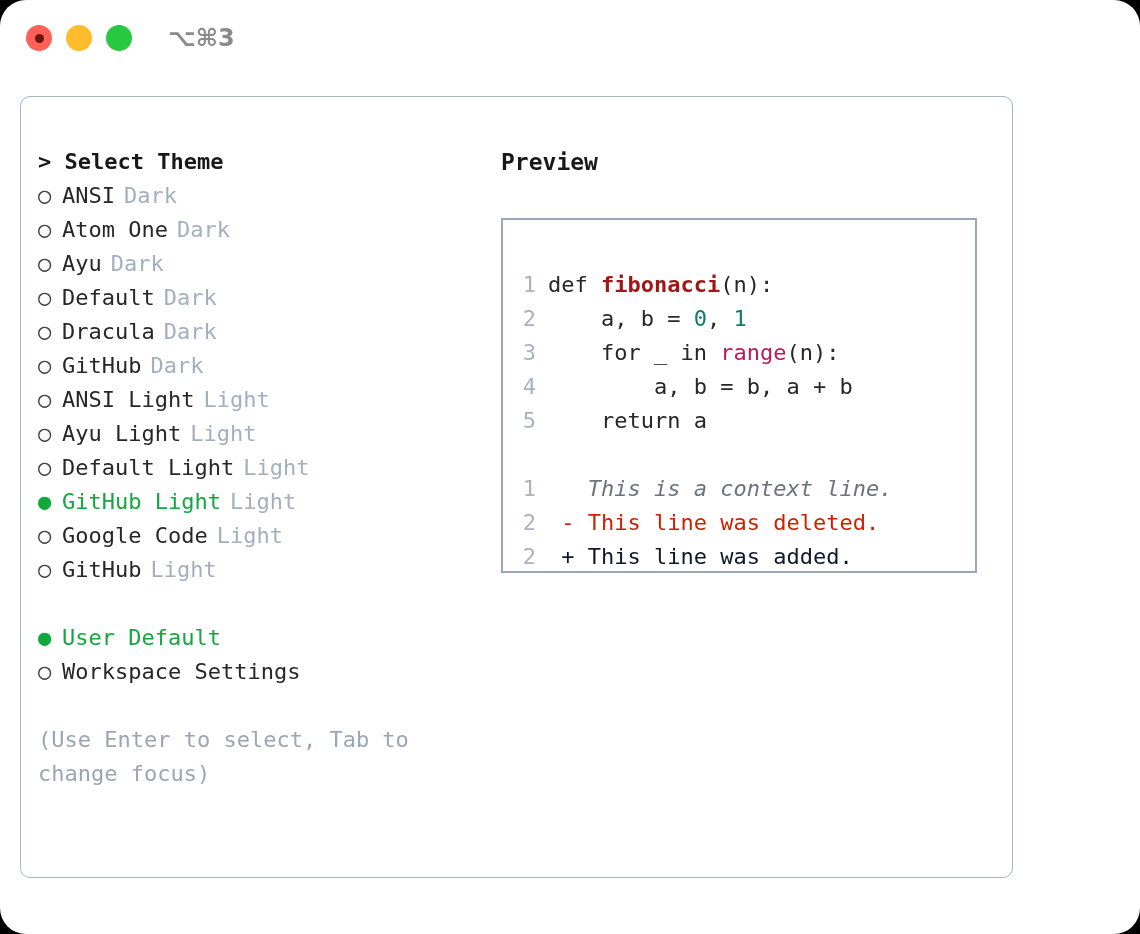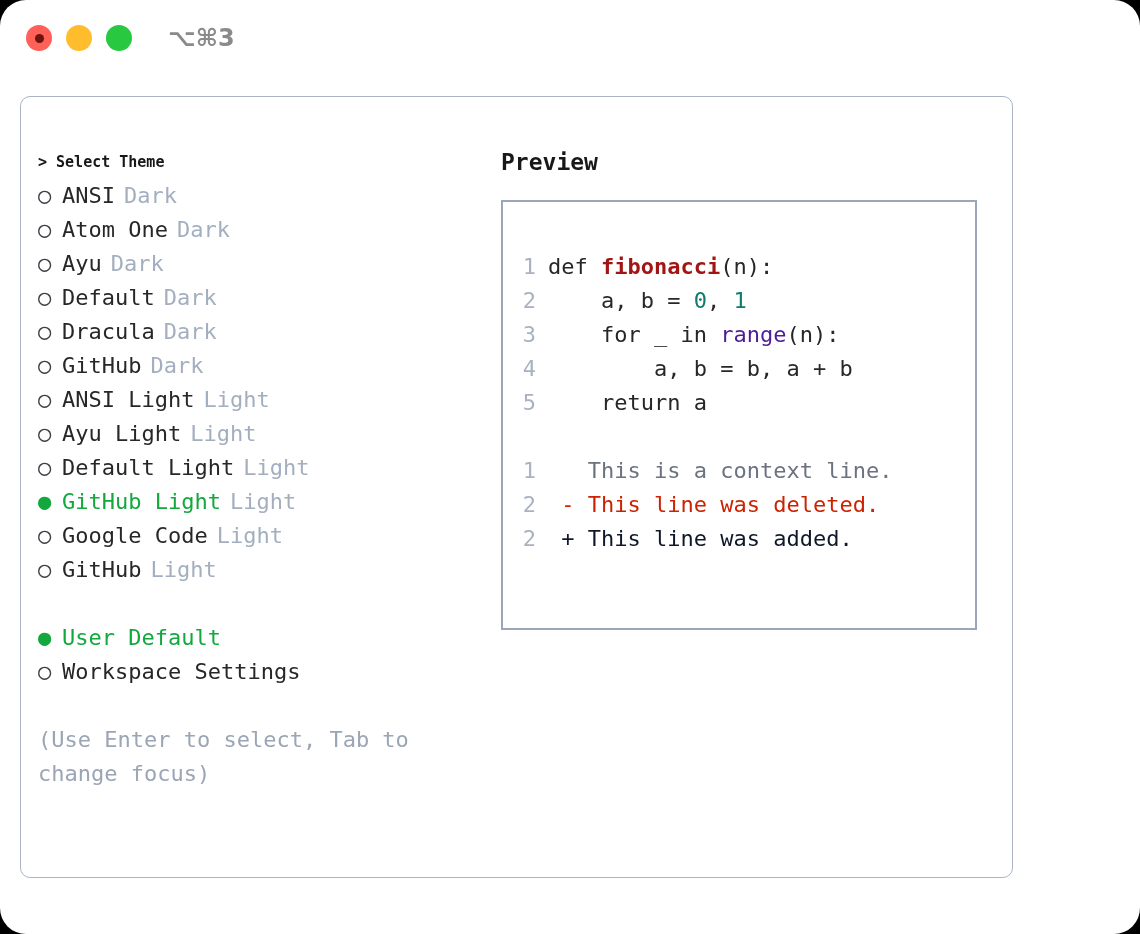--- a/index.html
+++ b/index.html
@@ -90,21 +90,21 @@
     width: 430px;
   }
   .col-right {
     position: absolute;
     left: 480px;
     top: 48px;
     width: 500px;
   }
 
   .section-title {
-    font-size: 15px;
+    font-size: 22px;
     font-weight: bold;
     color: #18181B;
     line-height: 34px;
     white-space: pre;
   }
   .section-title .caret { color: #18181B; }
 
   
   .list { margin: 0; padding: 0; }
   .row {
@@ -152,23 +152,23 @@
   }
 
   
   .preview-title {
     font-size: 23px;
     font-weight: bold;
     color: #18181B;
     line-height: 34px;
   }
   .preview-box {
-    margin-top: 21px;
+    margin-top: 39px;
     width: 476px;
-    height: 430px;
+    height: 355px;
     border: 2px solid #9BA7B8;
     box-sizing: border-box;
     background: #ffffff;
     position: relative;
   }
   .code {
     position: absolute;
     left: 18px;
     top: 48px;
     font-size: 22px;
@@ -178,23 +178,23 @@
   .cline { display: block; white-space: pre; }
   .ln {
     color: #A8B2C0;
     display: inline-block;
     width: 15px;
     text-align: right;
     margin-right: 12px;
   }
   .tok-plain { color: #27272A; }
   .tok-fn    { color: #A31515; font-weight: bold; }
-  .tok-fn2   { color: #4c1d95; }
+  .tok-fn2   { color: #be185d; }
   .tok-num   { color: #0E7C6B; }
-  .tok-ctx   { color: #6B7280; }
+  .tok-ctx   { color: #6B7280; font-style: italic; }
   .tok-del   { color: #CC2200; }
   .tok-add   { color: #0f172a; }
   .blank-line { display: block; height: 34px; }
 </style>
 </head>
 <body>
 
 <div class="window">
 
   <div class="titlebar">

